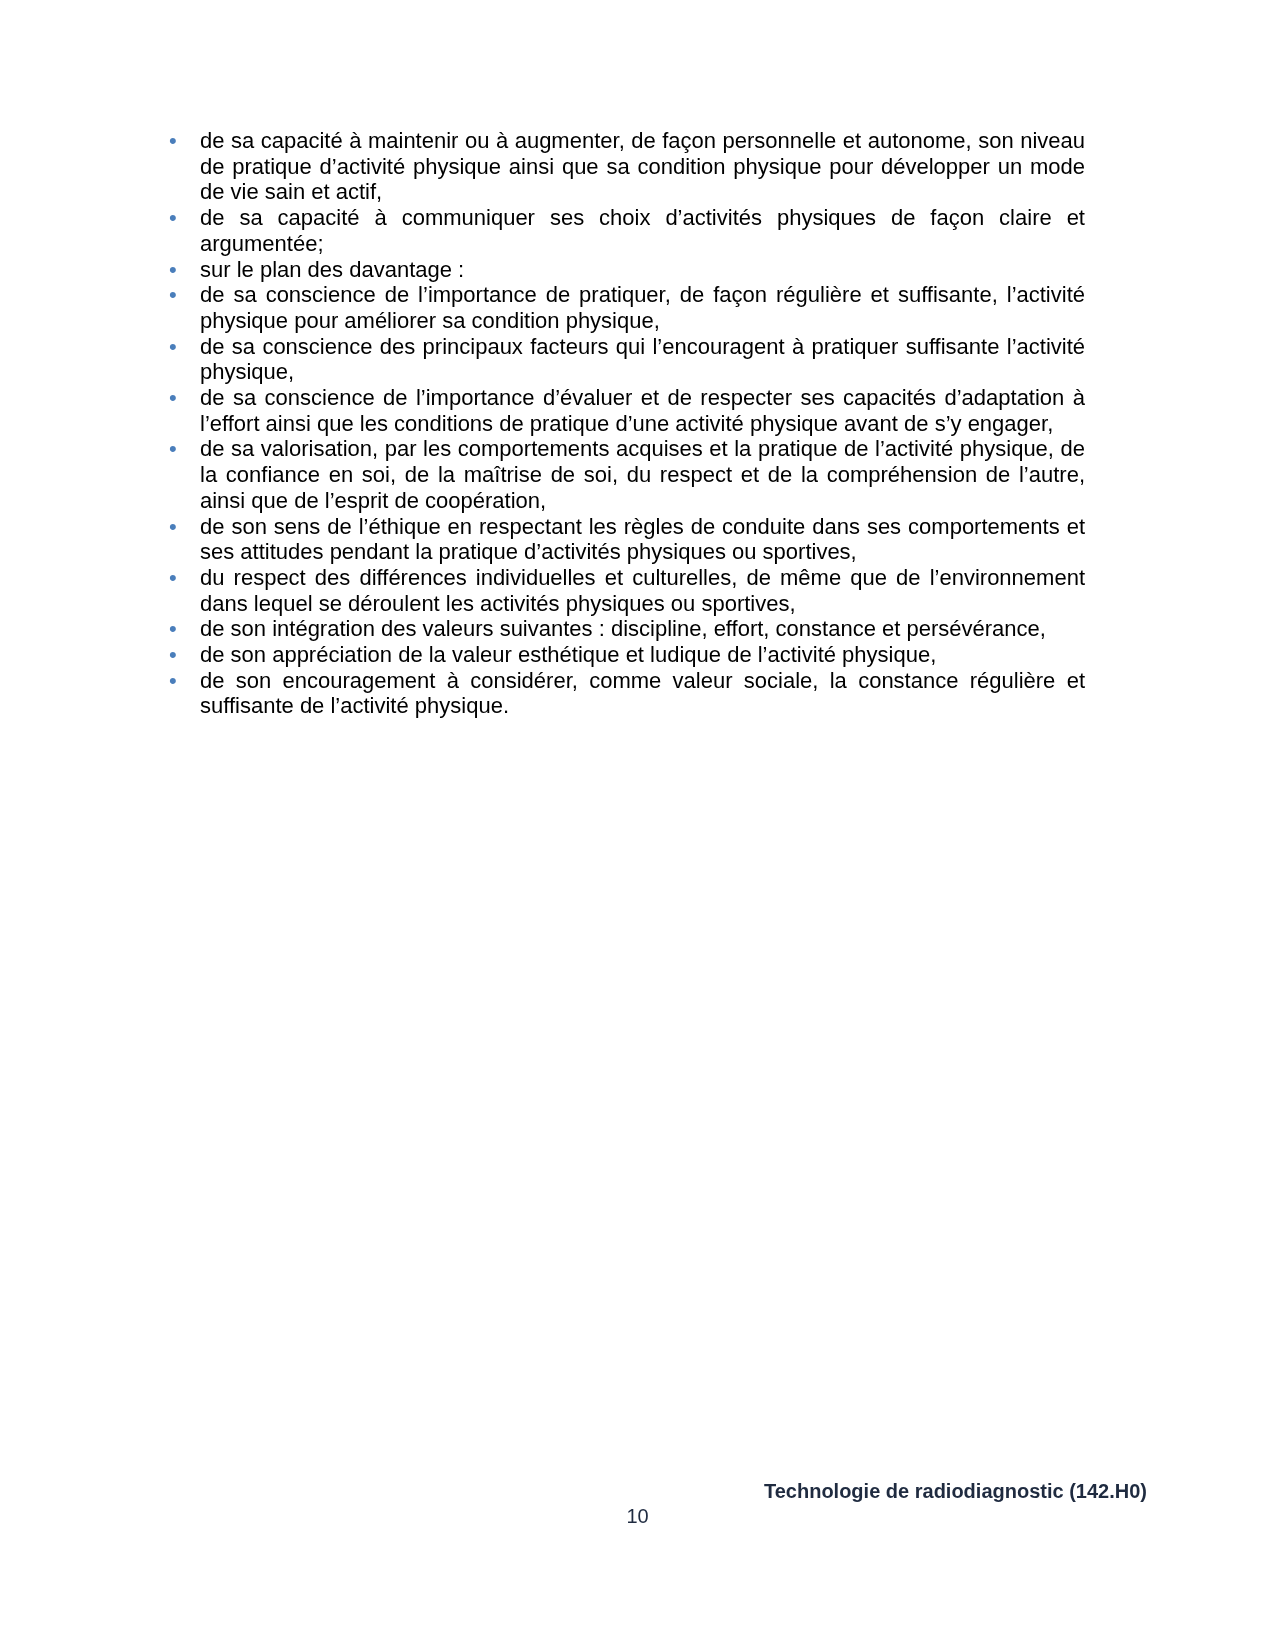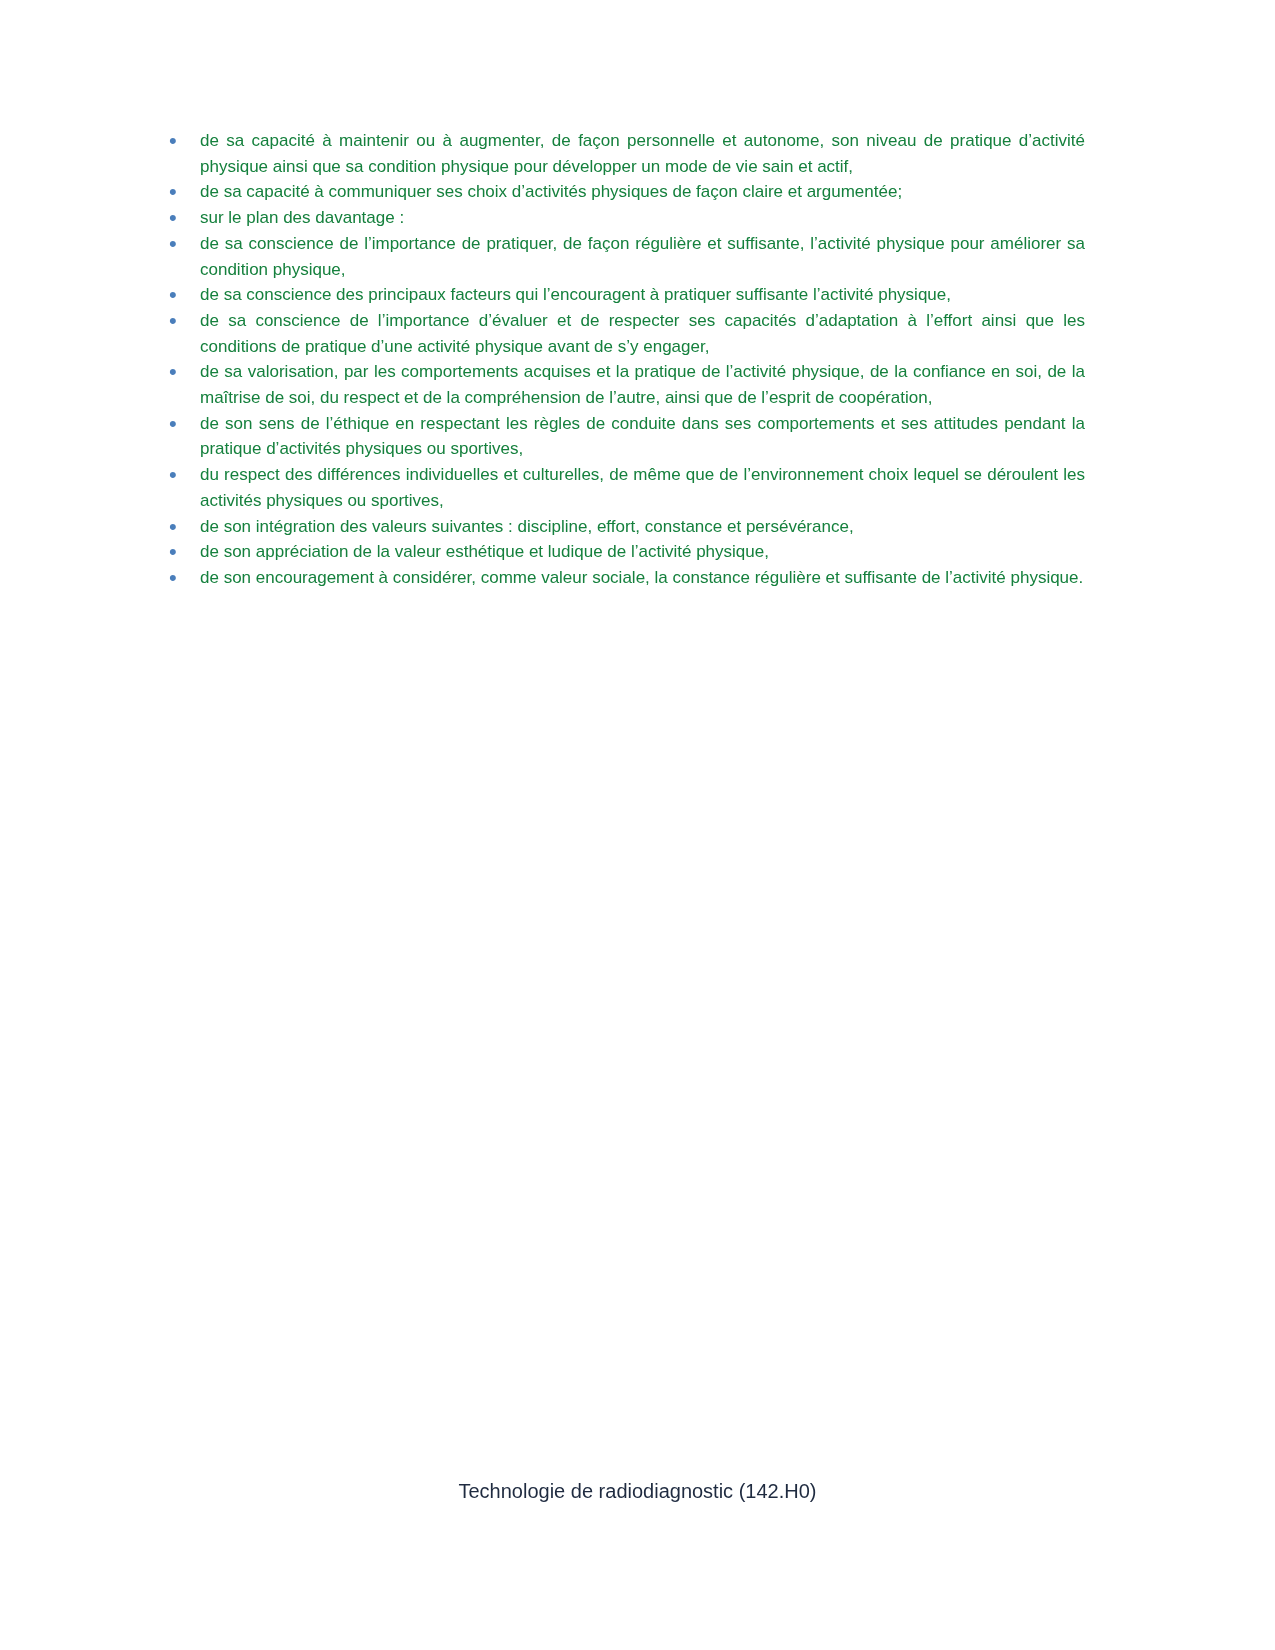--- a/index.html
+++ b/index.html
@@ -26,24 +26,24 @@
     width: 922px;
   }
 
   ul.bullet-list {
     list-style: none;
   }
 
   ul.bullet-list li {
     position: relative;
     padding-left: 37px;
-    font-size: 17px;
+    font-size: 22px;
     line-height: 25.7px;
     text-align: justify;
-    color: #15803d;
+    color: #000000;
   }
 
   ul.bullet-list li::before {
     content: "\2022";
     position: absolute;
     left: 6px;
     top: 0;
     color: #4a7ebb;
     font-size: 22px;
     line-height: 25.7px;
@@ -52,21 +52,22 @@
   .footer {
     position: absolute;
     left: 128px;
     right: 128px;
     top: 1480px;
     font-size: 20px;
     color: #1f2b40;
   }
 
   .footer-left {
-    text-align: center;
+    text-align: right;
+    font-weight: bold;
   }
 
   .page-number {
     position: absolute;
     left: 0;
     right: 0;
     top: 1505px;
     text-align: center;
     font-size: 20px;
     color: #1f2b40;
@@ -81,25 +82,26 @@
     <ul class="bullet-list">
 
     <li>de sa capacité à maintenir ou à augmenter, de façon personnelle et autonome, son niveau de pratique d’activité physique ainsi que sa condition physique pour développer un mode de vie sain et actif,</li>
         <li>de sa capacité à communiquer ses choix d’activités physiques de façon claire et argumentée;</li>
         <li>sur le plan des davantage :</li>
         <li>de sa conscience de l’importance de pratiquer, de façon régulière et suffisante, l’activité physique pour améliorer sa condition physique,</li>
         <li>de sa conscience des principaux facteurs qui l’encouragent à pratiquer suffisante l’activité physique,</li>
         <li>de sa conscience de l’importance d’évaluer et de respecter ses capacités d’adaptation à l’effort ainsi que les conditions de pratique d’une activité physique avant de s’y engager,</li>
         <li>de sa valorisation, par les comportements acquises et la pratique de l’activité physique, de la confiance en soi, de la maîtrise de soi, du respect et de la compréhension de l’autre, ainsi que de l’esprit de coopération,</li>
         <li>de son sens de l’éthique en respectant les règles de conduite dans ses comportements et ses attitudes pendant la pratique d’activités physiques ou sportives,</li>
-        <li>du respect des différences individuelles et culturelles, de même que de l’environnement choix lequel se déroulent les activités physiques ou sportives,</li>
+        <li>du respect des différences individuelles et culturelles, de même que de l’environnement dans lequel se déroulent les activités physiques ou sportives,</li>
         <li>de son intégration des valeurs suivantes : discipline, effort, constance et persévérance,</li>
         <li>de son appréciation de la valeur esthétique et ludique de l’activité physique,</li>
         <li>de son encouragement à considérer, comme valeur sociale, la constance régulière et suffisante de l’activité physique.</li>
       </ul>
   </div>
 
   <div class="footer">
     <div class="footer-left">Technologie de radiodiagnostic (142.H0)</div>
   </div>
 
+  <div class="page-number">10</div>
 
 </div>
 
 </body></html>

